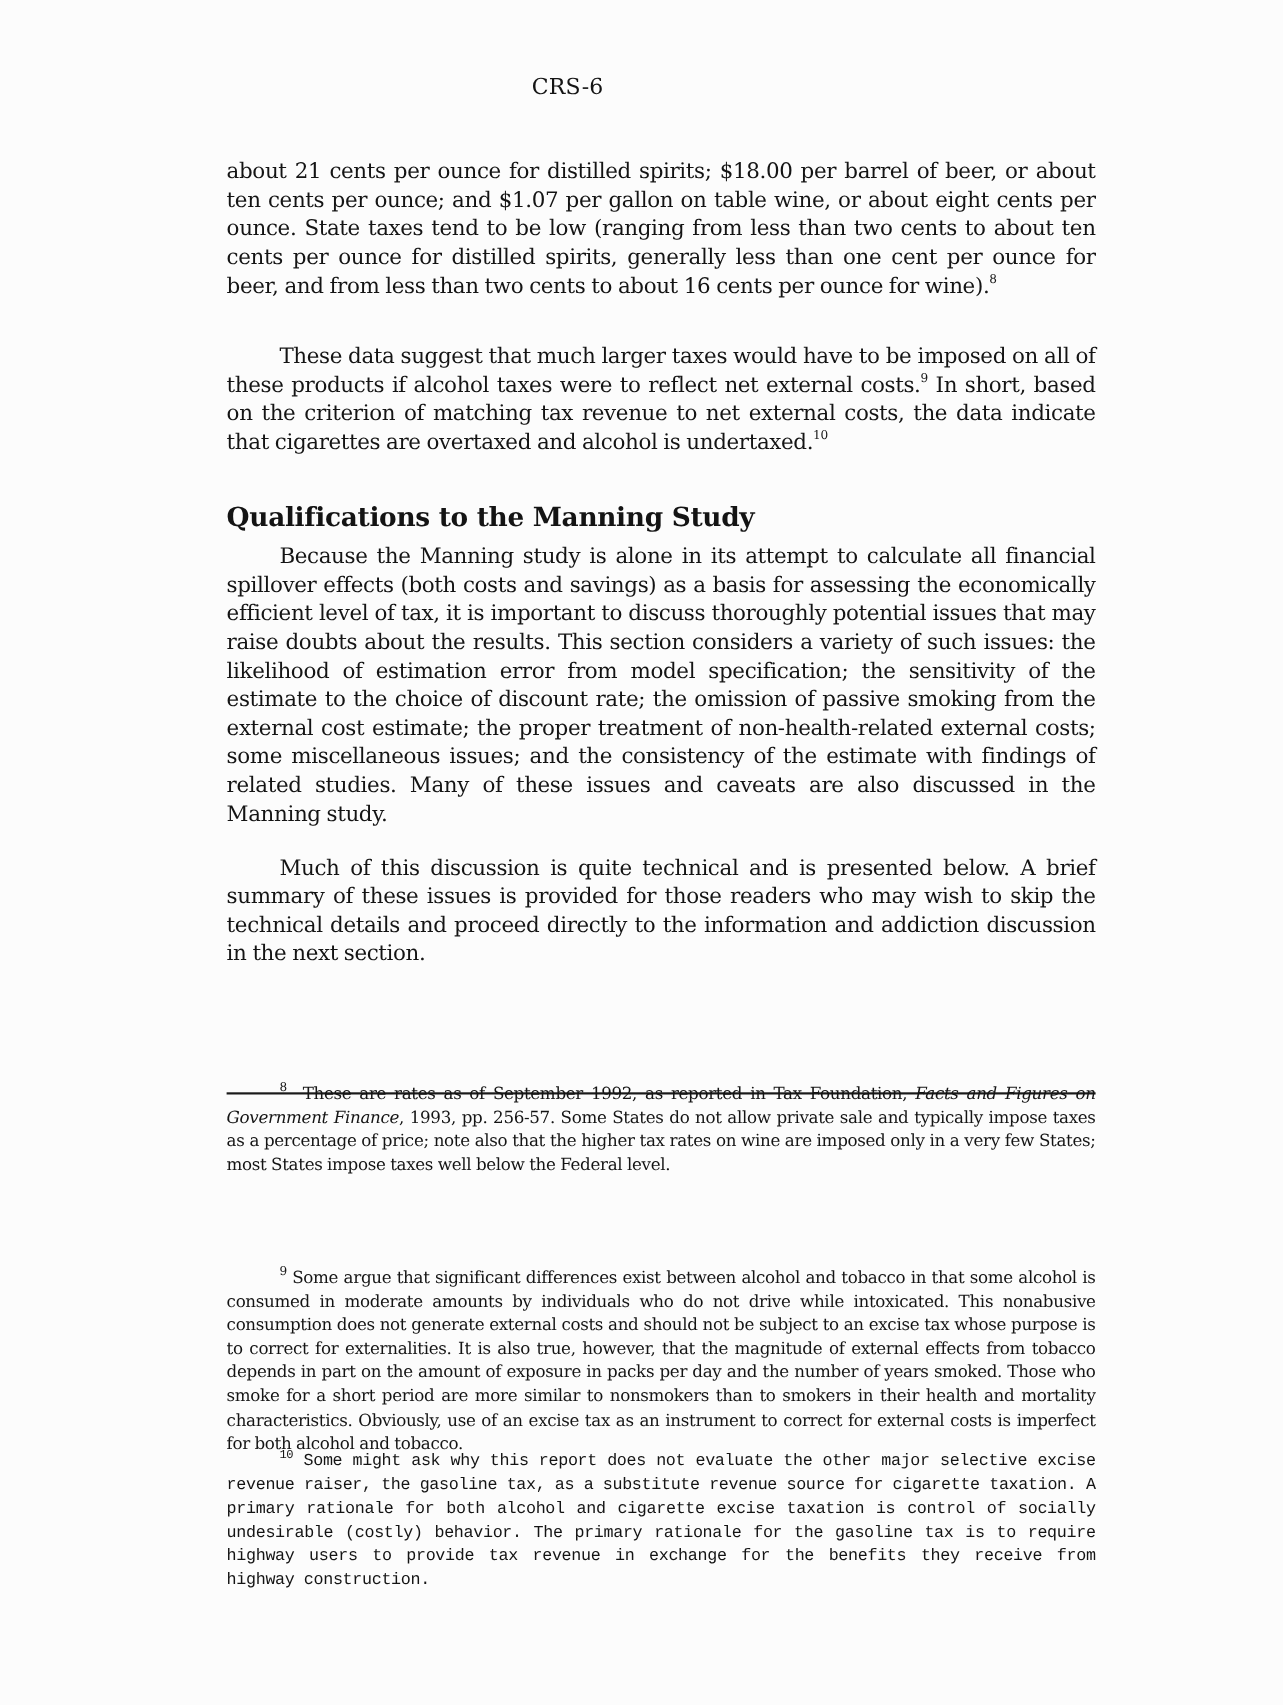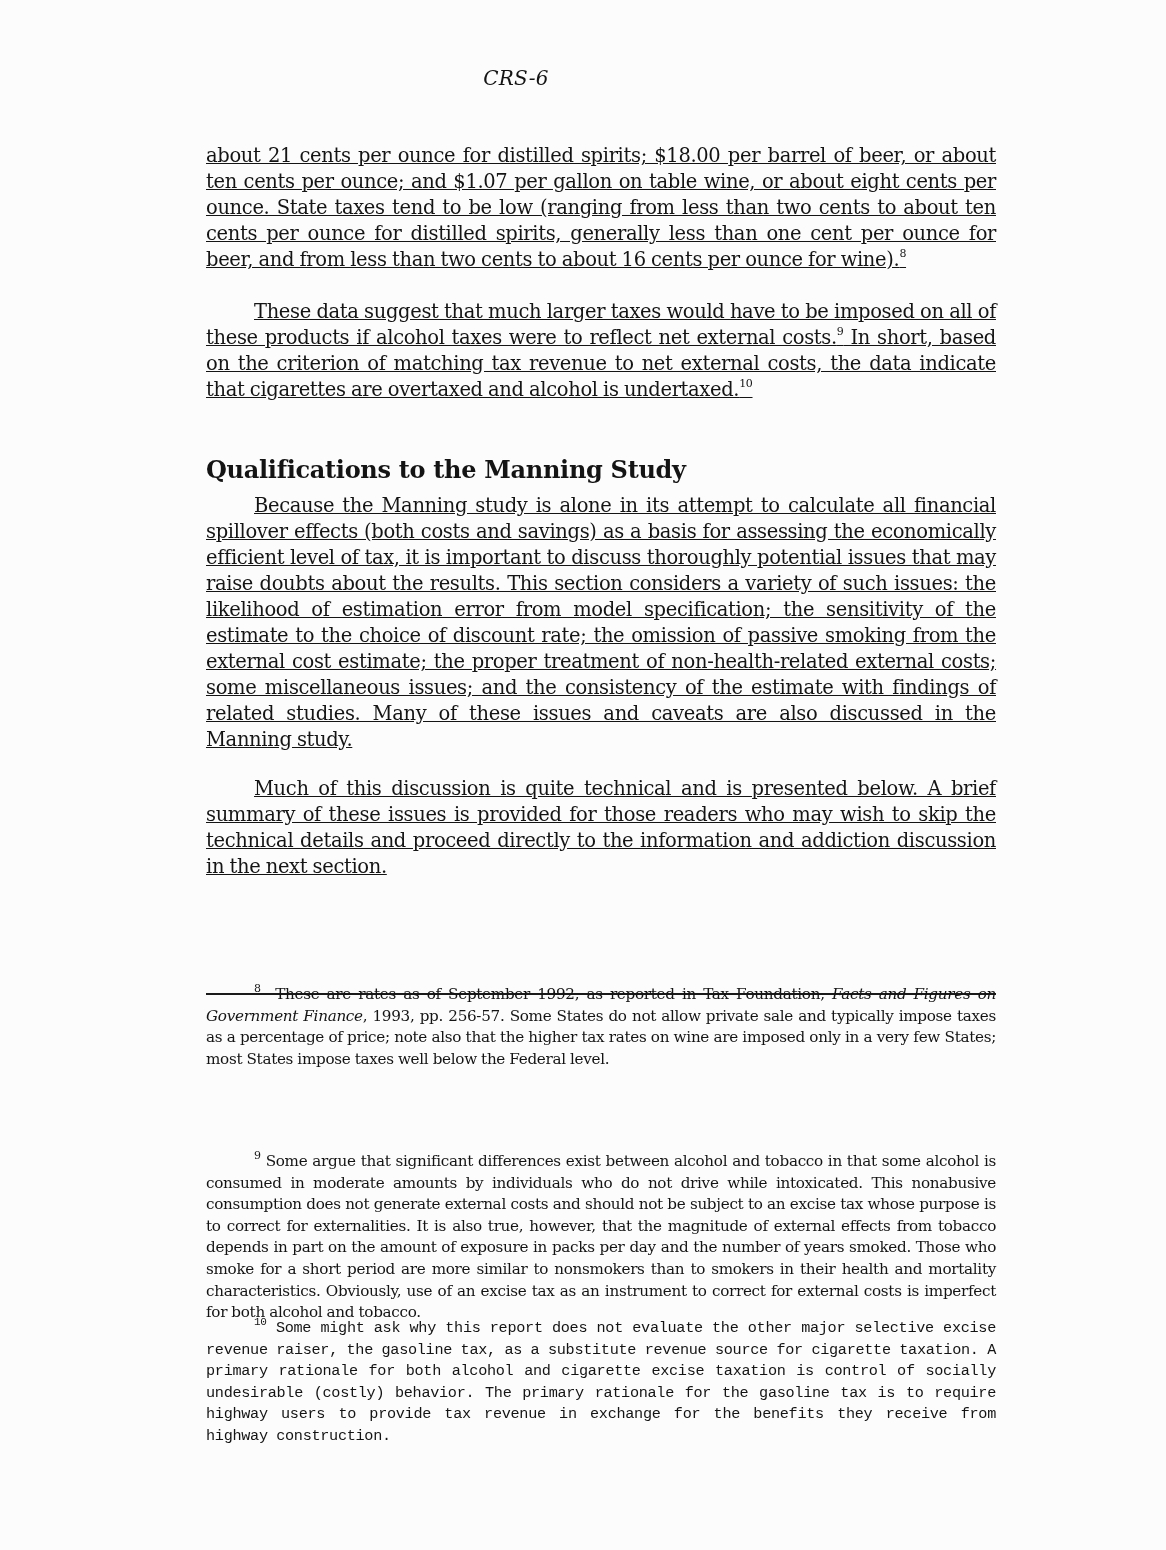--- a/index.html
+++ b/index.html
@@ -6,33 +6,33 @@
     body {
       width: 1166px; height: 1550px;
       background: #fcfcfc;
       color: #141414;
       font-family: "DejaVu Serif", "Liberation Serif", serif;
       position: relative;
       overflow: hidden;
     }
     .page-header {
       position: absolute; top: 66px; left: 0; width: 1032px;
-      text-align: center; font-size: 20px; letter-spacing: 0.2px; font-style: italic;
+      text-align: center; font-size: 20px; letter-spacing: 0.2px;
     }
     .content {
       position: absolute; left: 206px; width: 790px; top: 143px;
     }
     p.body {
       margin: 0; font-size: 19.5px; line-height: 26px;
-      text-align: justify; letter-spacing: -0.35px; word-spacing: -0.5px; text-decoration: underline;
+      text-align: justify; letter-spacing: -0.35px; word-spacing: -0.5px;
     }
     p.indent { text-indent: 48px; }
     sup { font-size: 11px; vertical-align: 9px; line-height: 0; }
     .p1 { position: absolute; top: 0; }
-    .p2 { position: absolute; top: 156px; }
+    .p2 { position: absolute; top: 168px; }
     .heading {
       position: absolute; top: 312px; margin: 0;
       font-size: 24px; font-weight: bold; letter-spacing: -0.3px;
     }
     .p3 { position: absolute; top: 350px; }
     .p4 { position: absolute; top: 633px; }
     .rule {
       position: absolute; left: 206px; width: 790px; top: 993px;
       height: 0; border-top: 2px solid #1a1a1a;
     }

